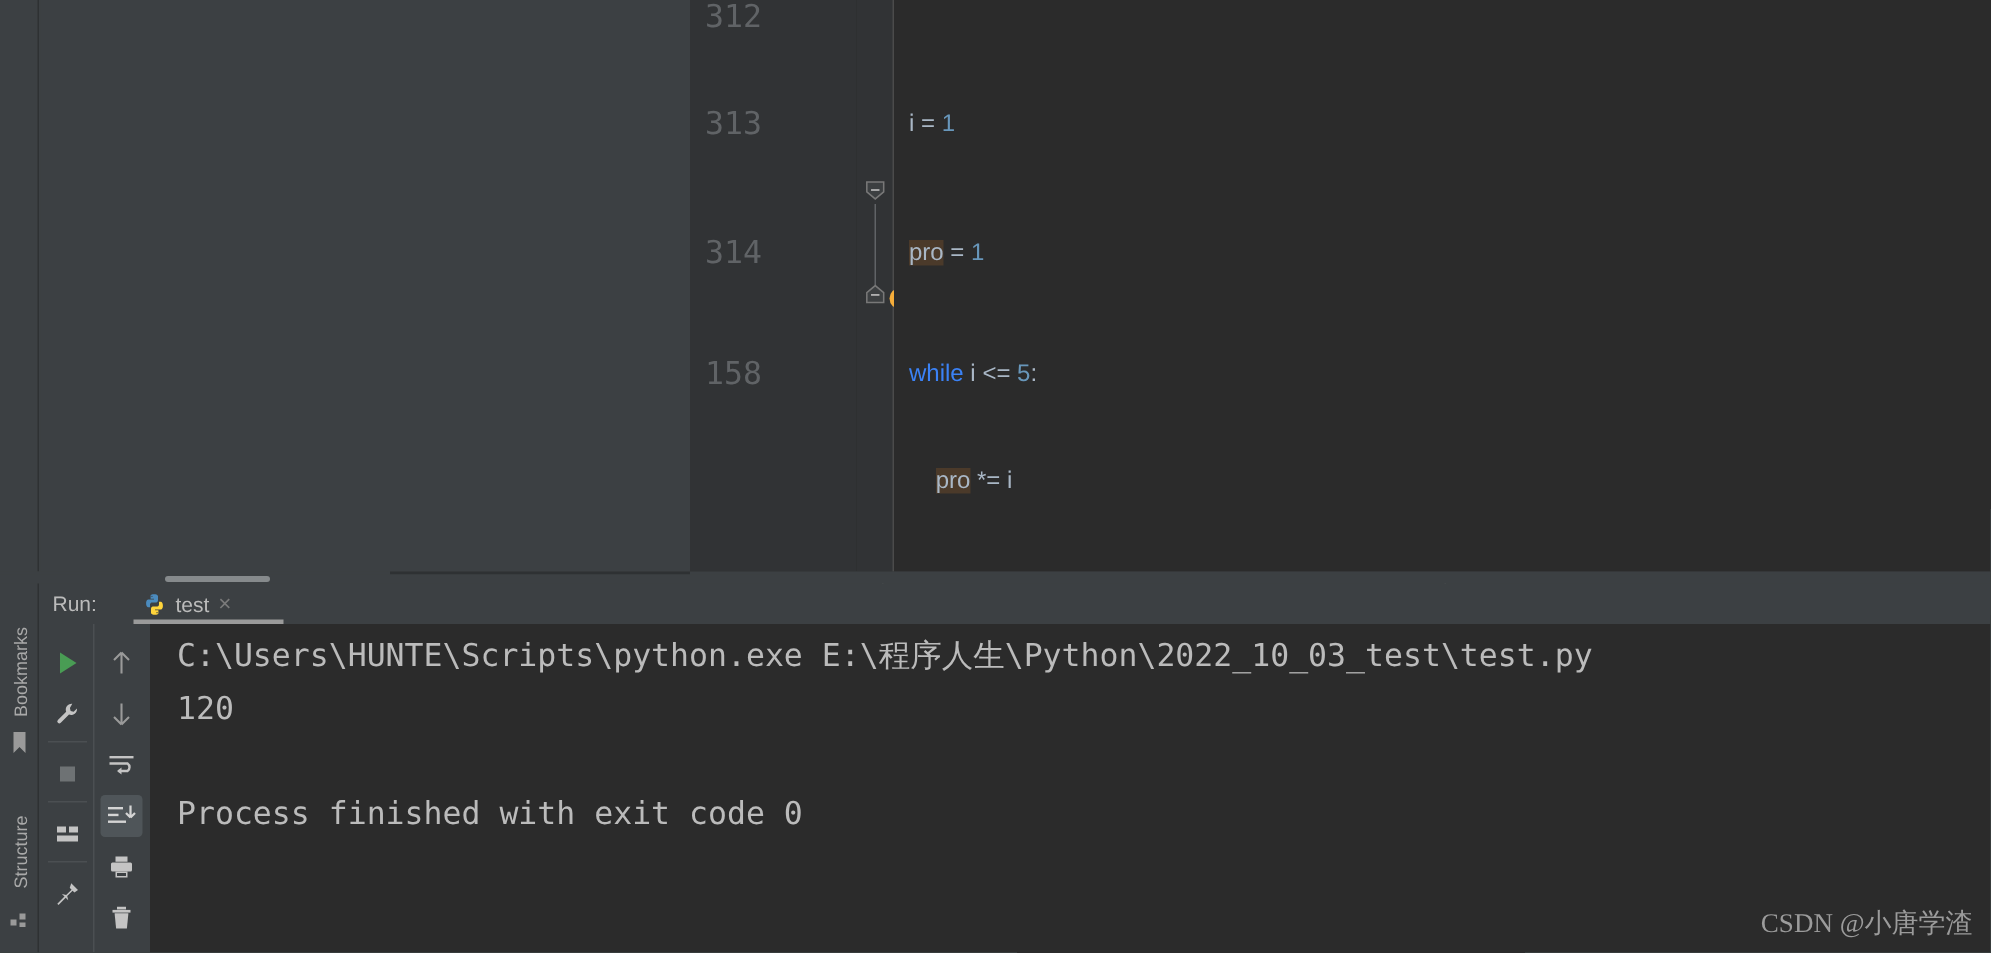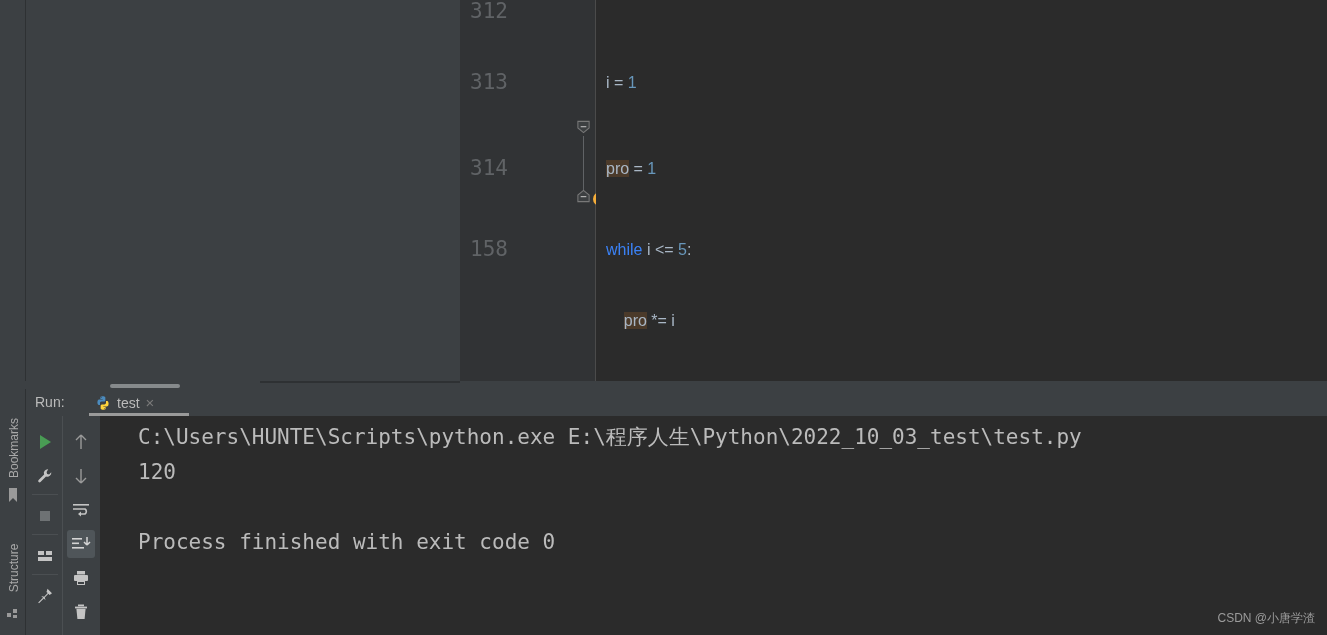--- a/index.html
+++ b/index.html
@@ -169,22 +169,22 @@
     padding-left: 18px;
     height: 35px; line-height: 35px;
   }
   .console-scroll-top {
     position: absolute; left: 110px; top: 384px; width: 70px; height: 4px;
     background: #868a8c; border-radius: 2px;
   }
 
   .watermark {
     position: absolute; right: 12px; bottom: 8px;
-    font-size: 12px; color: #9b9b9b;
-    font-family: Liberation Sans, sans-serif;
+    font-size: 18px; color: #9b9b9b;
+    font-family: Liberation Serif, serif;
   }
 
   .hdr-bar-seg {
     position: absolute; top: 383px; height: 5px; background: #3c4043;
   }
   .hdr-tick { position: absolute; width: 1px; background: #54585c; }
 </style>
 </head>
 <body>
 
@@ -353,21 +353,21 @@
       <div class="tb-btn" style="top:182px">
         <svg width="18" height="18" viewBox="0 0 18 18">
           <rect x="6" y="1.5" width="6" height="1.8" fill="#c4c4c4"></rect>
           <rect x="3" y="3.6" width="12" height="1.8" fill="#c4c4c4"></rect>
           <path d="M4.4 5.8 H13.6 L12.6 16 H5.4 Z" fill="#c4c4c4"></path>
         </svg>
       </div>
     </div>
 
     <div class="console">
-      <div id="console-lines" style="padding-top: 4px; padding-left: 20px;">
+      <div id="console-lines" style="padding-top: 4px;">
           <div class="console-line">C:\Users\HUNTE\Scripts\python.exe E:\程序人生\Python\2022_10_03_test\test.py</div>
           <div class="console-line">120</div>
           <div class="console-line">&nbsp;</div>
           <div class="console-line">Process finished with exit code 0</div>
         </div>
     </div>
   </div>
 
   <div class="console-scroll-top"></div>
 

